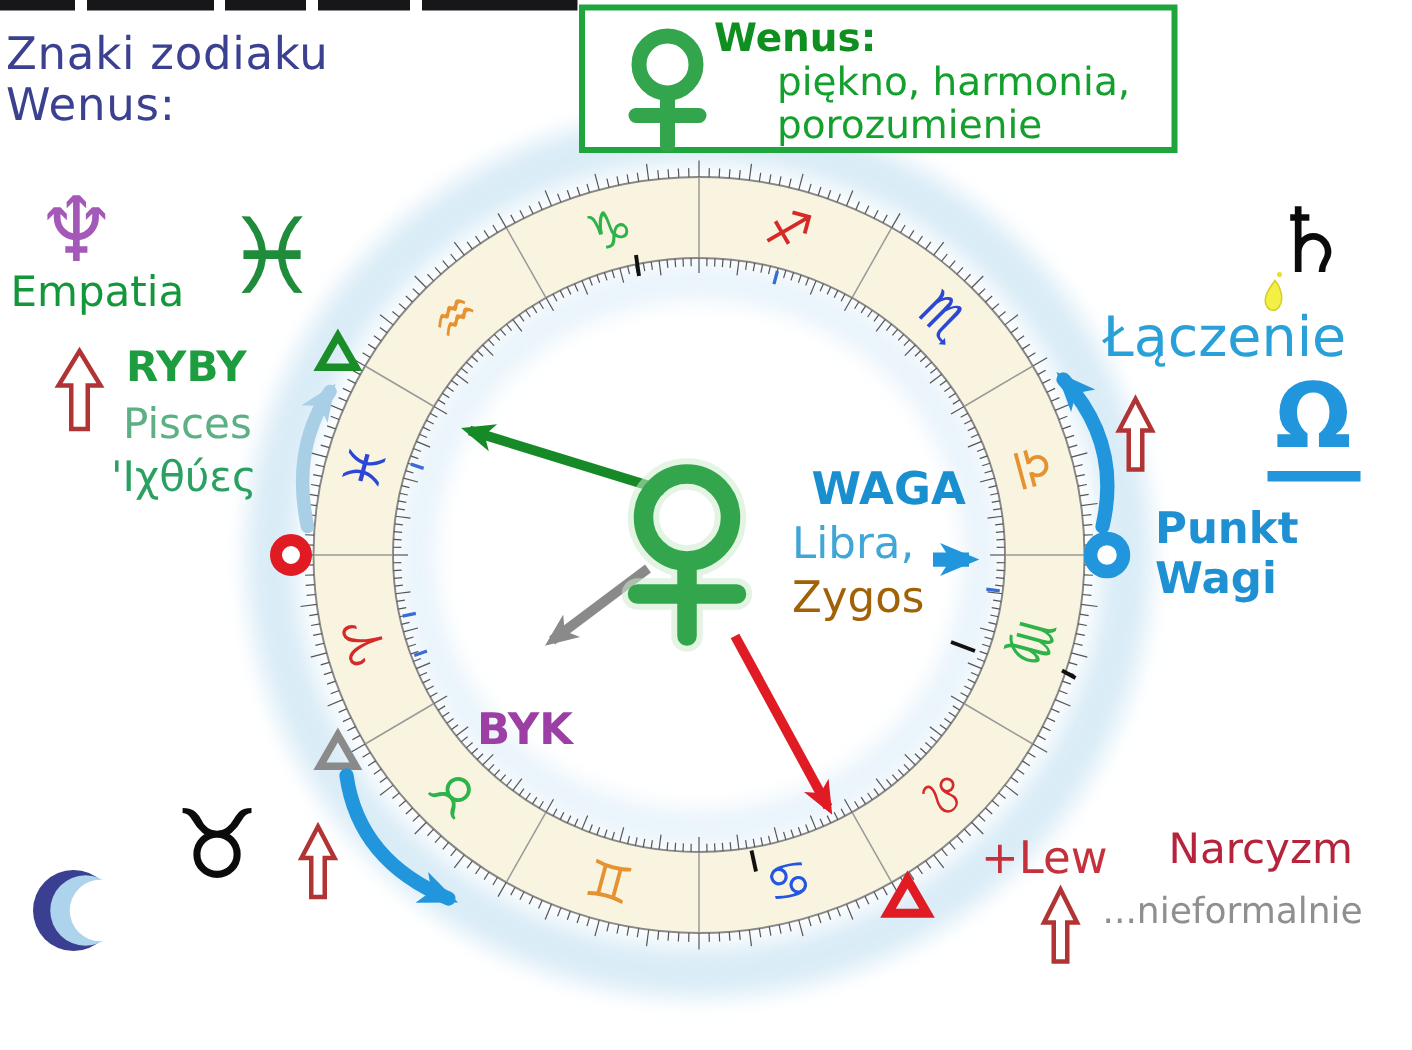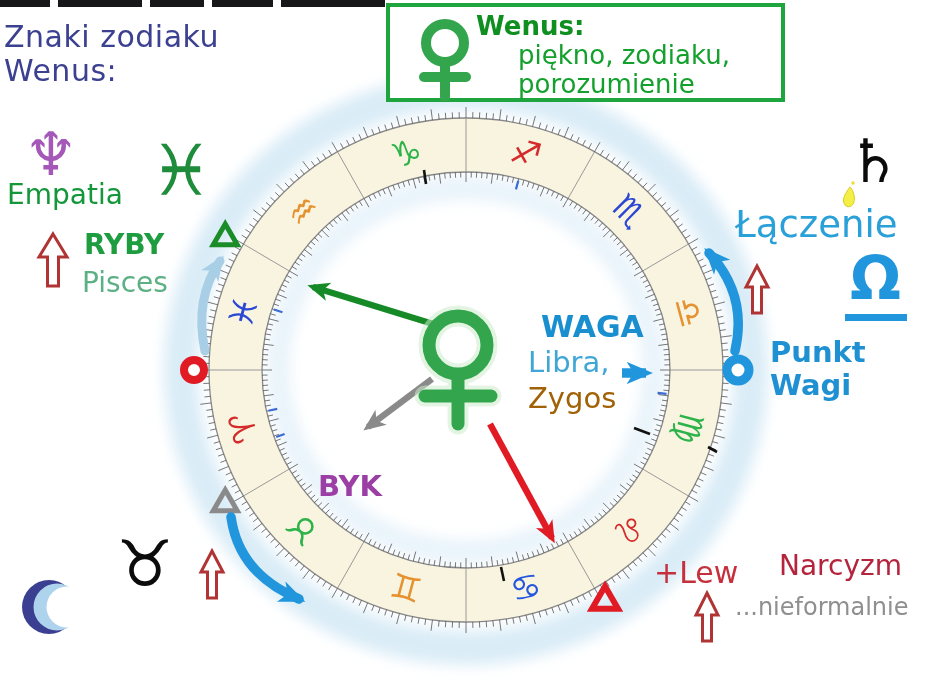--- a/index.html
+++ b/index.html
@@ -34,21 +34,21 @@
   </div>
 
   <div id="venus-box">
     <svg width="74" height="92" style="position:absolute;left:8px;top:2px">
       <circle cx="47" cy="34" r="19" fill="none" stroke="#33a64d" stroke-width="10"></circle>
       <line x1="47" y1="56" x2="47" y2="88" stroke="#33a64d" stroke-width="10" stroke-linecap="round"></line>
       <line x1="26" y1="68" x2="68" y2="68" stroke="#33a64d" stroke-width="10" stroke-linecap="round"></line>
     </svg>
     <div class="txt">
       <div class="t1">Wenus:</div>
-      <div class="t2">piękno, zodiaku,</div>
+      <div class="t2">piękno, harmonia,</div>
       <div class="t3">porozumienie</div>
     </div>
   </div>
 
   <svg id="wheel" width="941" height="700" viewBox="0 0 941 700">
     <defs>
       <filter id="soft" x="-30%" y="-30%" width="160%" height="160%">
         <feGaussianBlur stdDeviation="7"></feGaussianBlur>
       </filter>
       <marker id="m-green" viewBox="0 0 10 10" refX="7" refY="5" markerWidth="3.6" markerHeight="3.6" orient="auto">
@@ -637,20 +637,21 @@
       <polygon points="212,551 223,572 216.5,572 216.5,598 207.5,598 207.5,572 201,572"></polygon>
       <polygon points="707,593 718,615 711.5,615 711.5,641 702.5,641 702.5,615 696,615"></polygon>
     </g>
   </svg>
 
   <div class="sym" style="left:24px;top:124px;font-size:60px;color:#a459b8">♆</div>
   <div class="lbl" style="left:7px;top:179px;font-size:28px;color:#14963a">Empatia</div>
   <div class="sym" style="left:150px;top:136px;font-size:70px;font-weight:bold;color:#1e8c3a">♓</div>
   <div class="lbl" style="left:84px;top:229px;font-size:28px;font-weight:bold;color:#1e9c40">RYBY</div>
   <div class="lbl" style="left:82px;top:267px;font-size:28px;color:#5cb084">Pisces</div>
+  <div class="lbl" style="left:74px;top:302px;font-size:28px;color:#2aa062">'Ιχθύες</div>
 
   <div class="sym" style="left:847px;top:131px;font-size:60px;color:#0b0b0b">♄</div>
   <div class="lbl" style="left:735px;top:204px;font-size:37px;color:#2aa0d8">Łączenie</div>
   <div class="sym" style="left:850px;top:248px;font-size:60px;font-weight:bold;color:#2196dc">Ω</div>
   <div id="omega-bar"></div>
   <div class="lbl" style="left:770px;top:336px;font-size:29px;font-weight:bold;color:#1f90d2;line-height:33px">
     <span>Punkt</span><br>
     <span>Wagi</span>
   </div>
 

